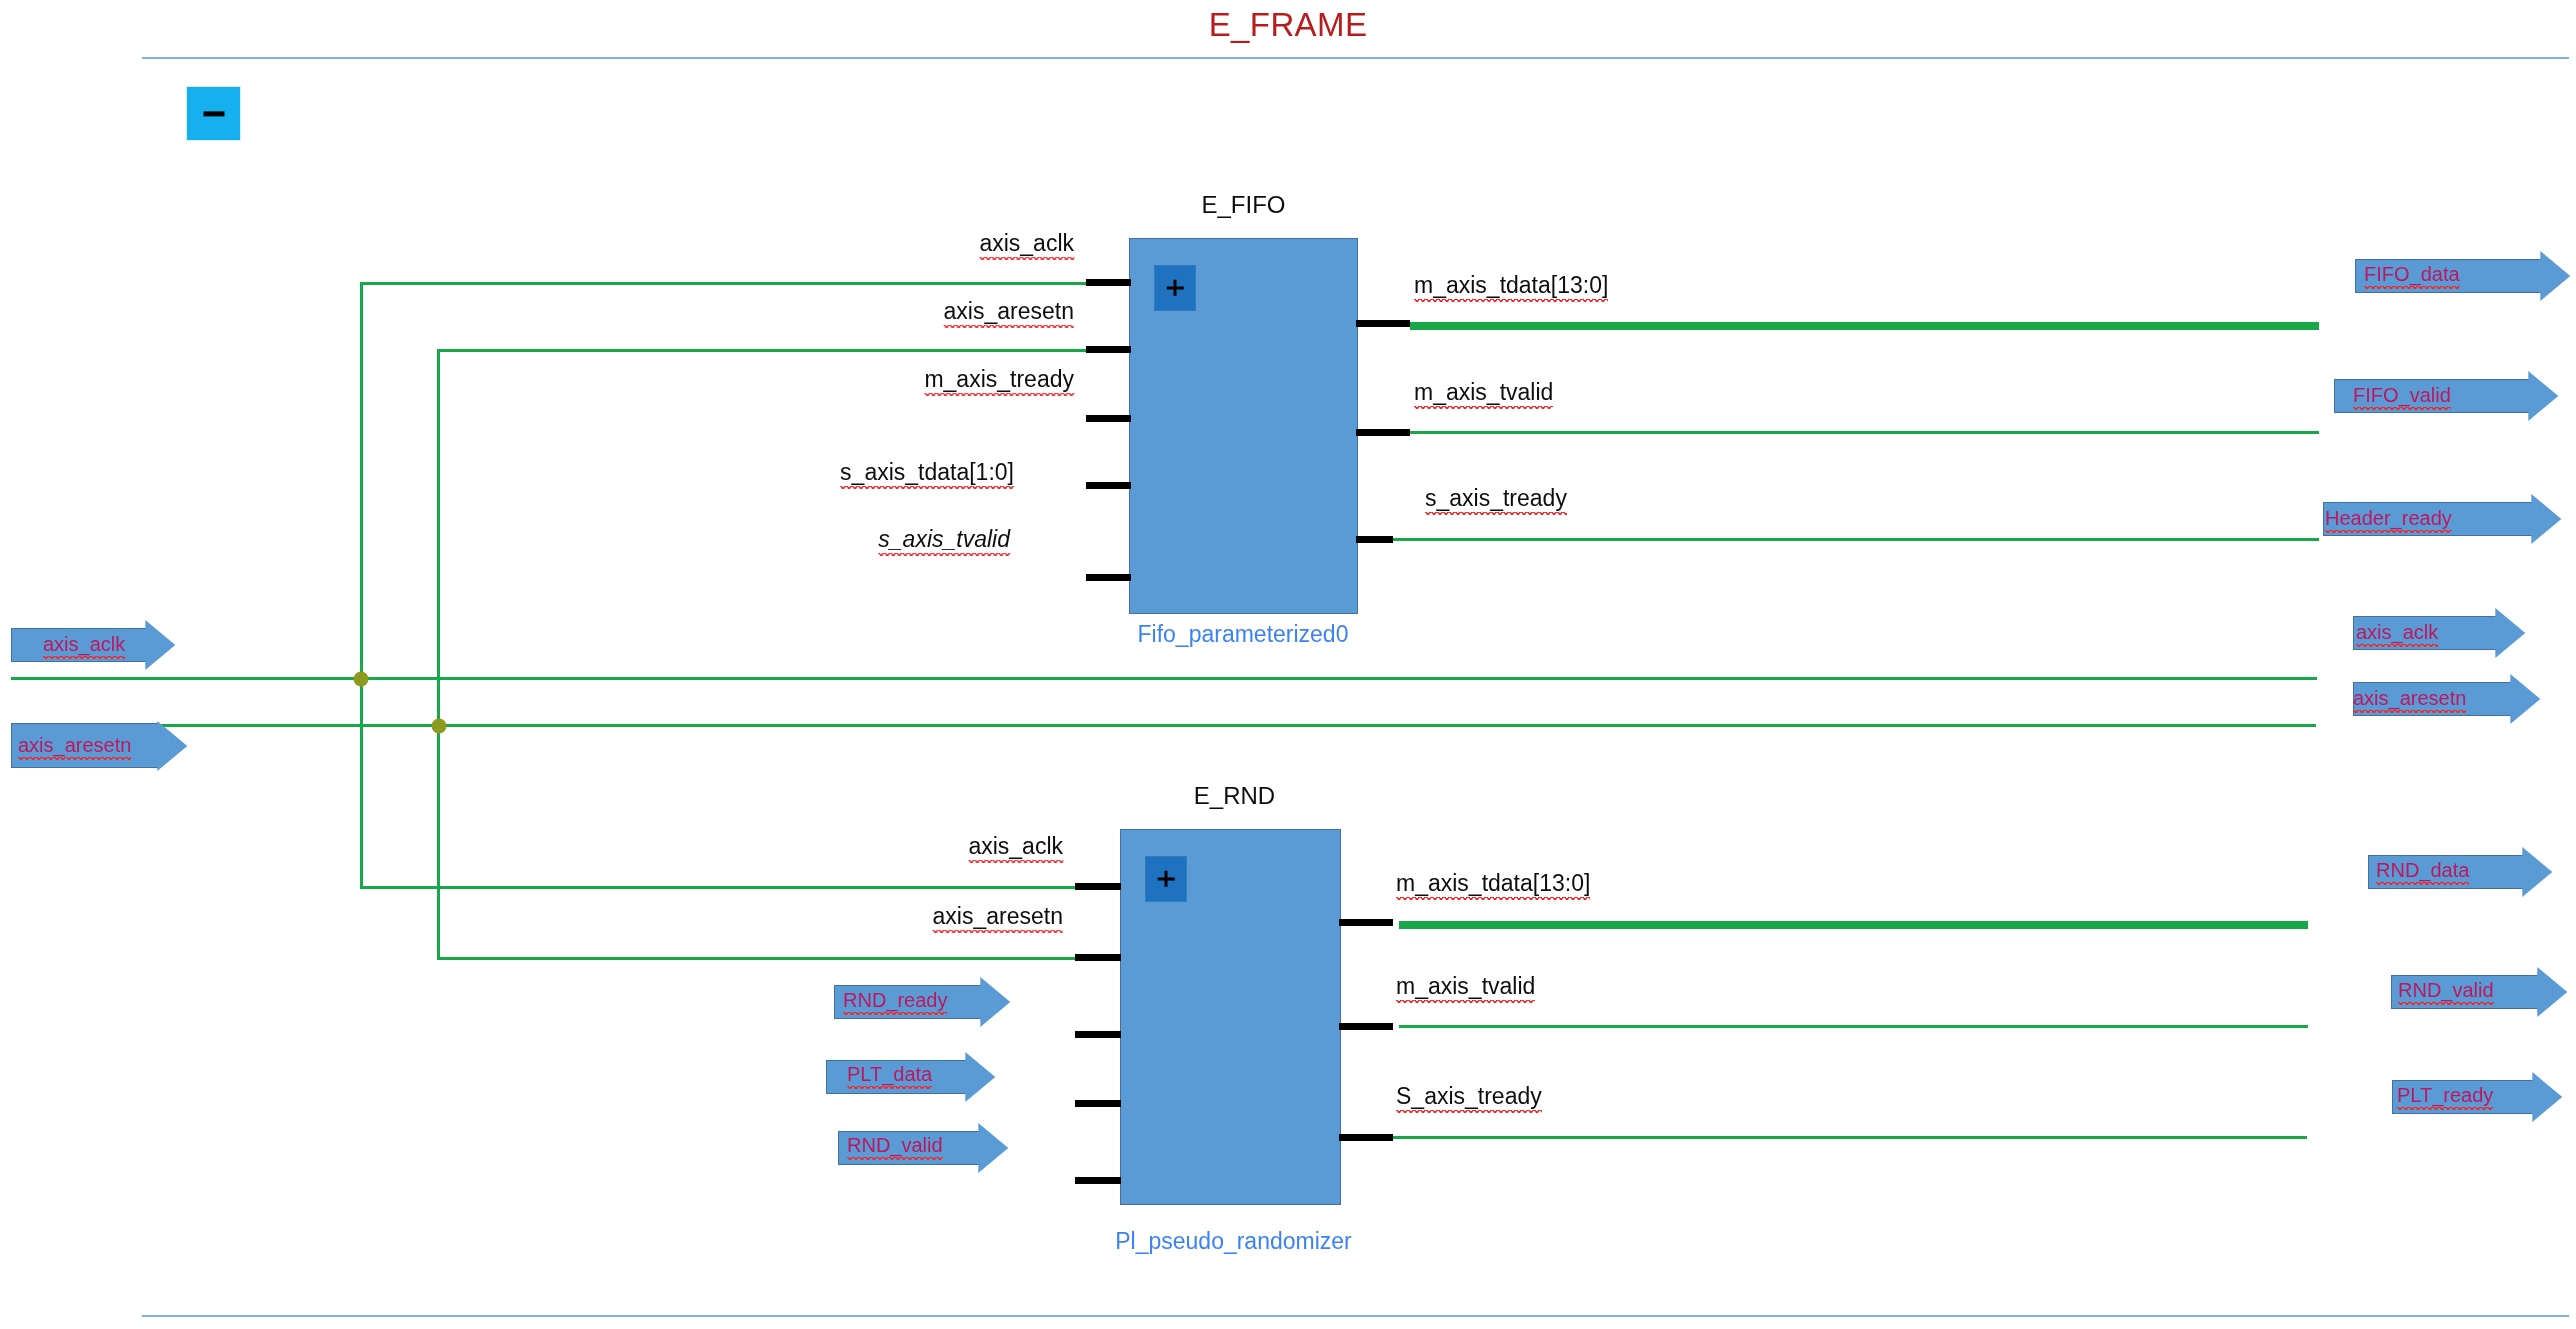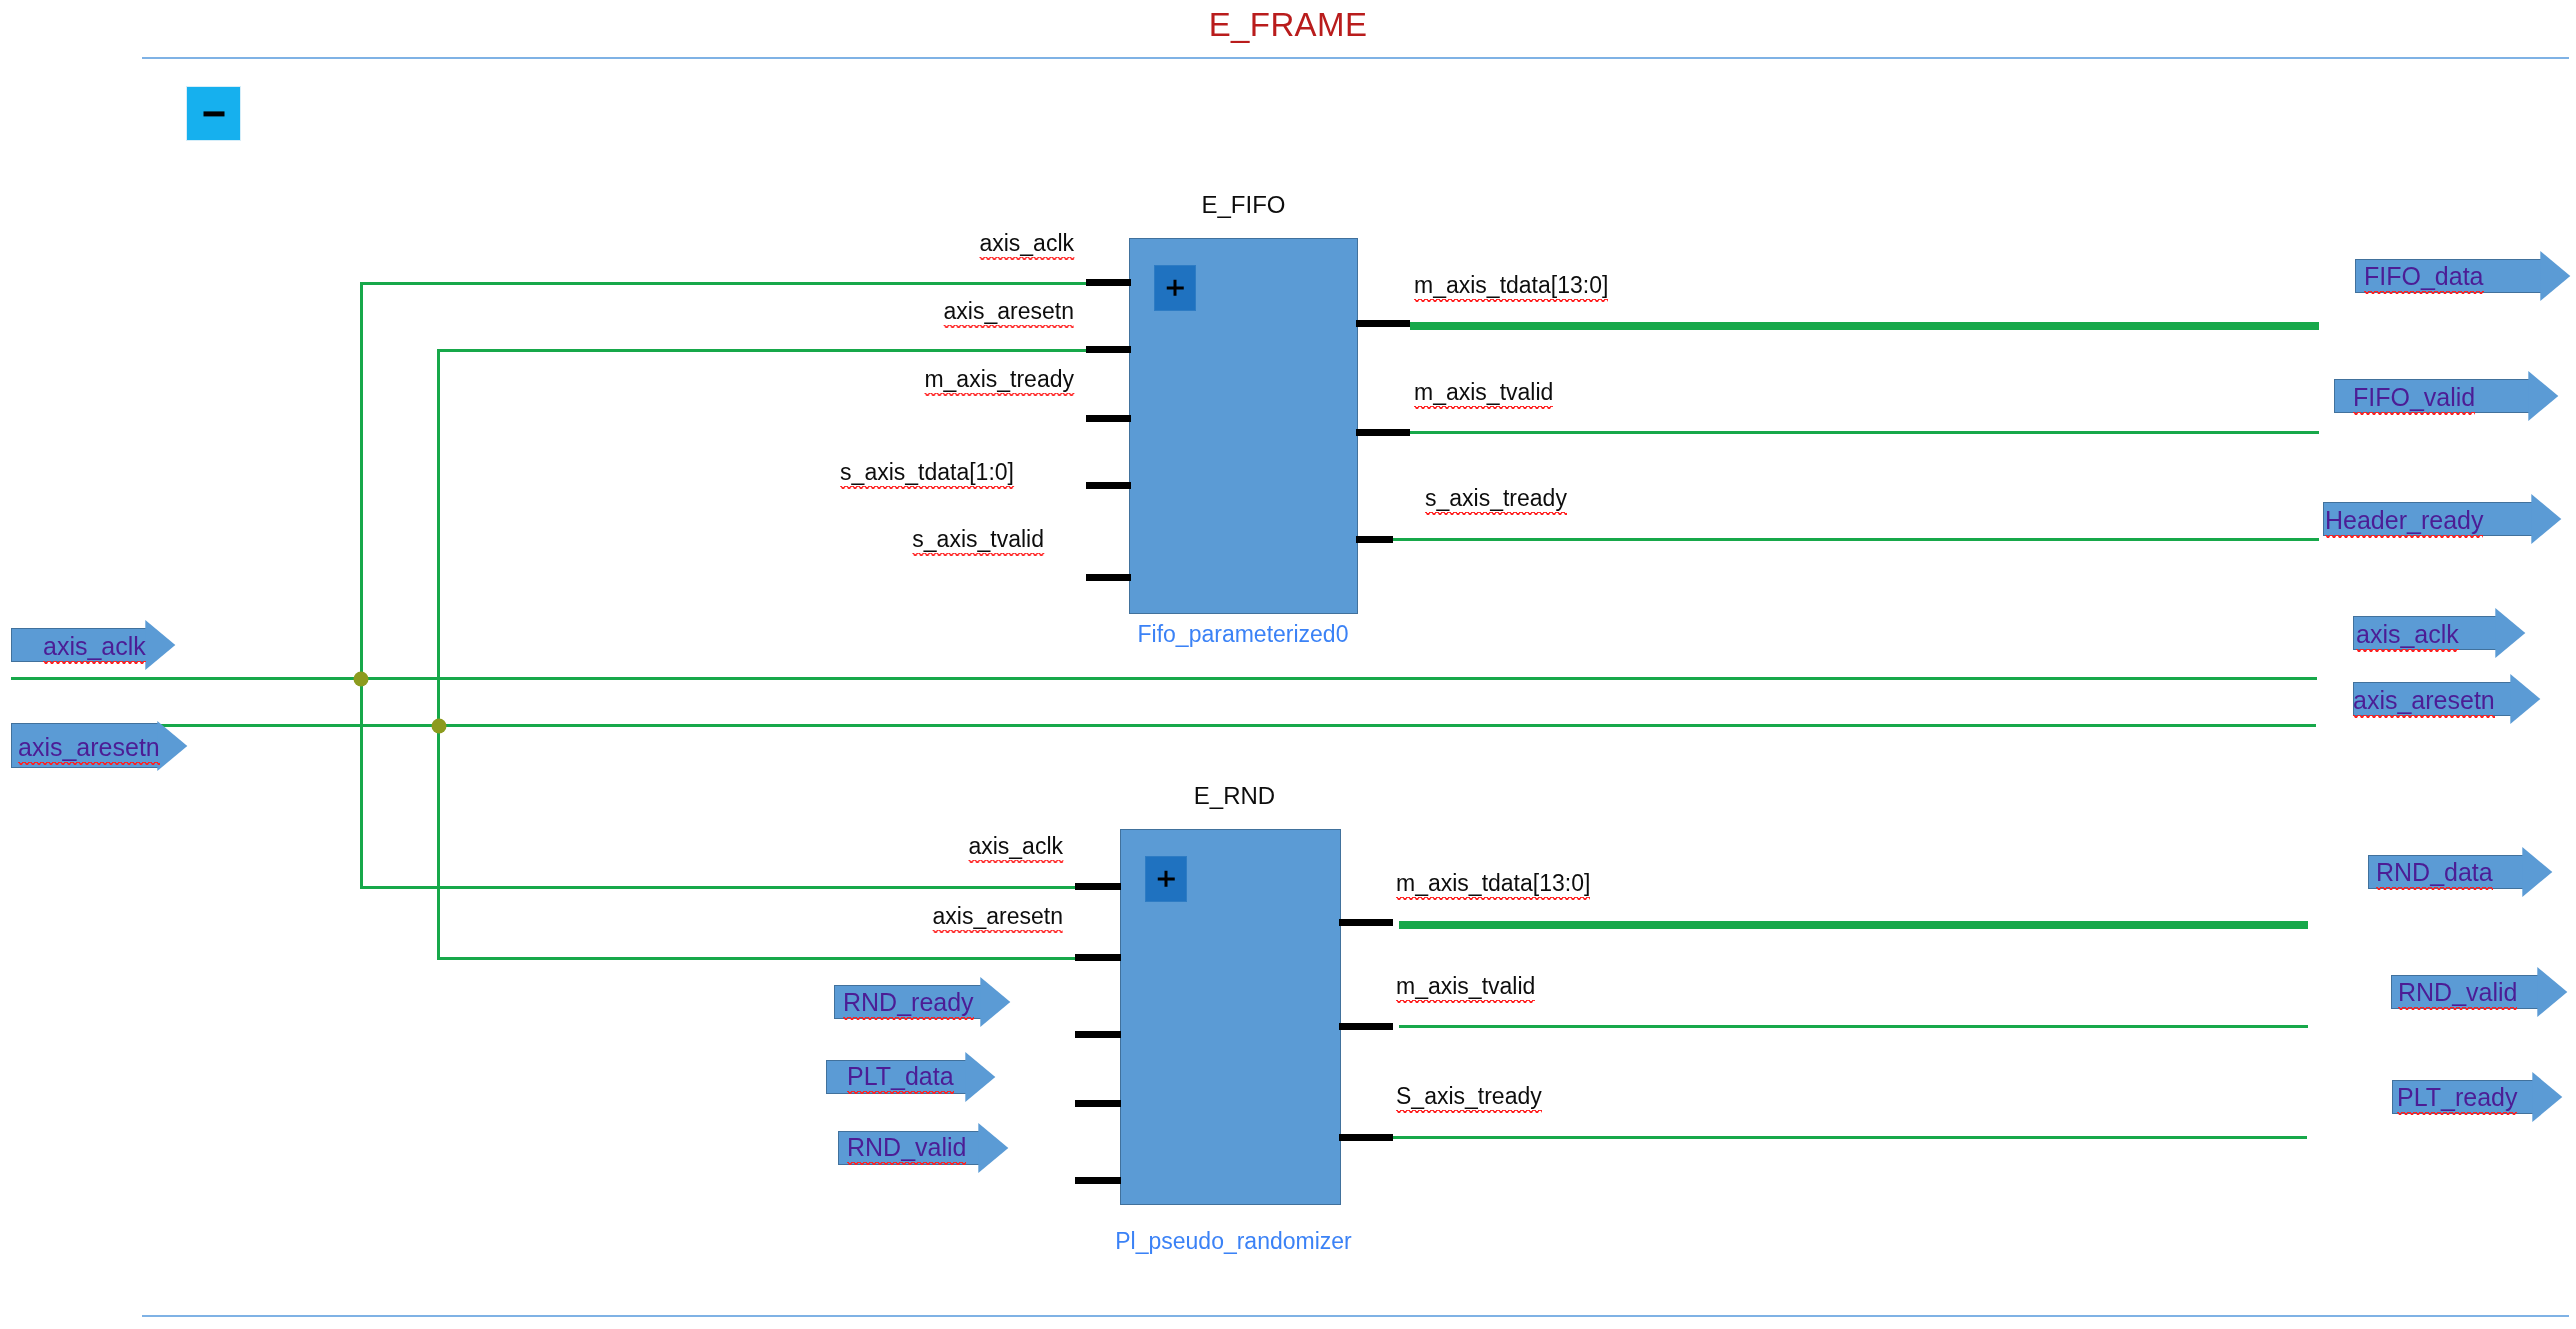--- a/index.html
+++ b/index.html
@@ -155,22 +155,22 @@
     position:absolute;
     left:100%; top:50%;
     transform:translate(-0.7px,-50%);
     width:0; height:0;
     border-top:25.5px solid transparent;
     border-bottom:25.5px solid transparent;
     border-left:30px solid #5B9BD5;
   }
   .arrow-port-text{
     position:absolute;
-    font-size:25px;
-    color:#4c1d95;
+    font-size:20px;
+    color:#be185d;
     white-space:nowrap;
     line-height:1;
   }
 </style>
 </head>
 <body>
 
 <div id="canvas">
 
   <div class="page-title">E_FRAME</div>
@@ -231,21 +231,21 @@
   </div>
   <div class="port-label right-align" style="left:1074px; top:300px;">
     <span class="sq">axis_aresetn</span>
   </div>
   <div class="port-label right-align" style="left:1074px; top:368px;">
     <span class="sq">m_axis_tready</span>
   </div>
   <div class="port-label right-align" style="left:1014px; top:461px;">
     <span class="sq">s_axis_tdata[1:0]</span>
   </div>
-  <div class="port-label right-align" style="left:1044px; top:528px;">
+  <div class="port-label right-align" style="left:1010px; top:528px;font-style:italic;">
     <span class="sq">s_axis_tvalid</span>
   </div>
 
   <div class="port-label" style="left:1414px; top:274px;">
     <span class="sq">m_axis_tdata[13:0]</span>
   </div>
   <div class="port-label" style="left:1414px; top:381px;">
     <span class="sq">m_axis_tvalid</span>
   </div>
   <div class="port-label" style="left:1425px; top:487px;">

